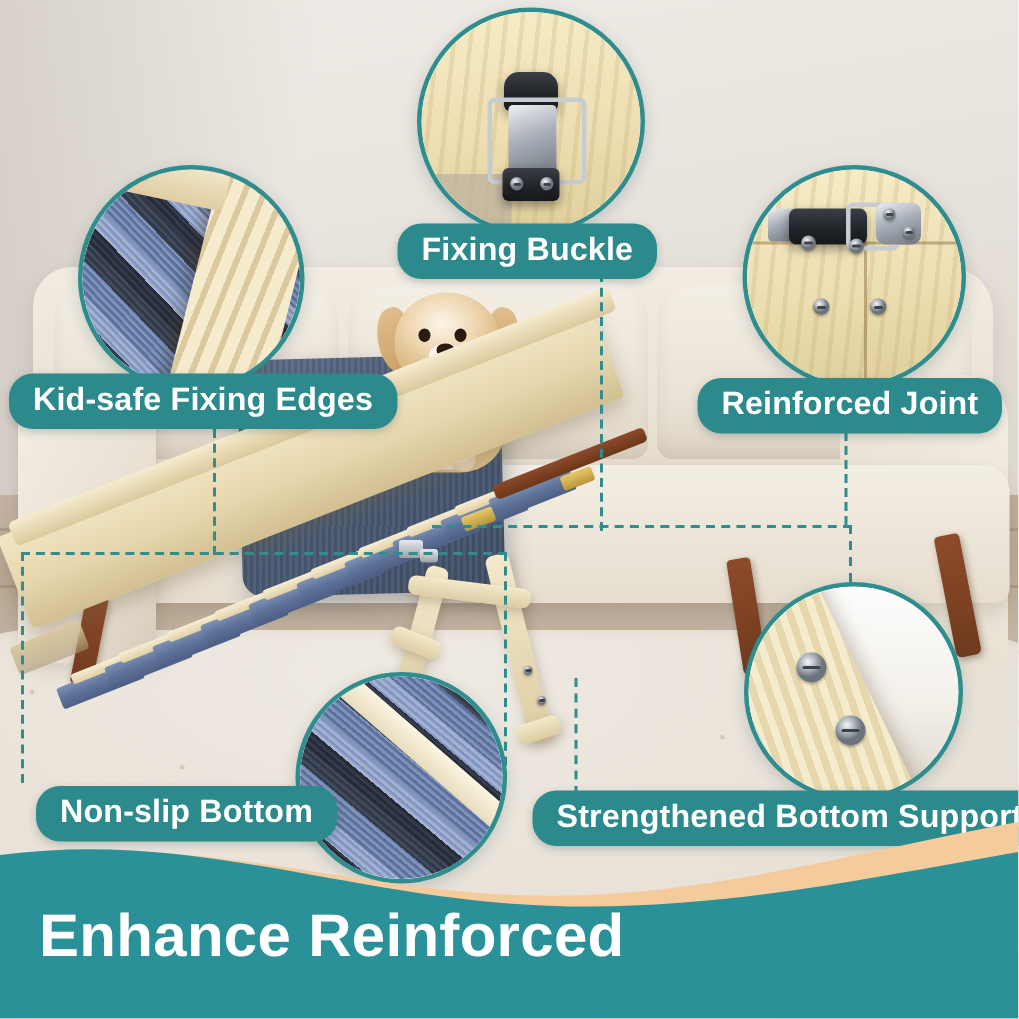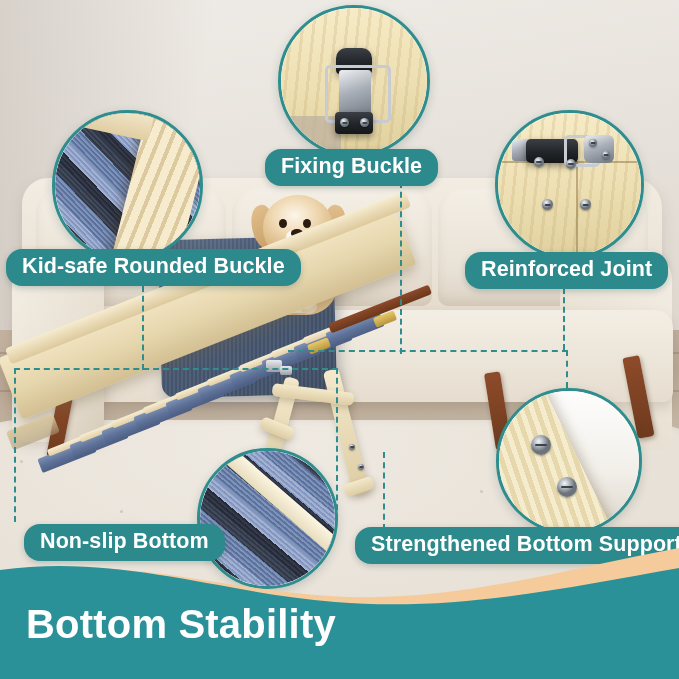--- a/index.html
+++ b/index.html
@@ -416,31 +416,31 @@
       <div style="position:absolute;inset:0;background:linear-gradient(180deg,#fdfdfd 0%,#f2efe9 58%,#ddd6cb 100%);"></div>
       <div style="position:absolute;left:6px;top:-18px;width:78px;height:210px;
                   background:repeating-linear-gradient(97deg,#f5ecce 0 5px,#e6d7ad 5px 10px);
                   transform:rotate(-26deg);border-radius:10px;
                   box-shadow:3px 4px 12px rgba(110,92,64,.35);"></div>
       <div class="screw" style="left:32px;top:44px;width:20px;height:20px;"></div>
       <div class="screw" style="left:58px;top:86px;width:20px;height:20px;"></div>
     </div>
   </div>
 
-  <div class="pill" style="left:6px;top:249px;font-size:21.5px;">Kid-safe Rounded Buckle</div>
+  <div class="pill" style="left:6px;top:249px;font-size:21.5px;">Kid-safe Fixing Edges</div>
 
   <div class="pill" style="left:265px;top:149px;font-size:21.5px;">Fixing Buckle</div>
 
   <div class="pill" style="left:465px;top:252px;font-size:21.5px;">Reinforced Joint</div>
 
   <div class="pill" style="left:24px;top:524px;font-size:21.5px;">Non-slip Bottom</div>
 
   <div class="pill" style="left:355px;top:527px;font-size:21.5px;">Strengthened Bottom Supports</div>
 
   <svg class="banner-peach" viewBox="0 0 679 140" preserveAspectRatio="none">
     <path d="M0,34 C120,14 210,48 330,56 C450,64 560,30 679,8 L679,140 L0,140 Z" fill="#f6cb9b"></path>
   </svg>
   <svg class="banner-teal" viewBox="0 0 679 132" preserveAspectRatio="none">
     <path d="M0,22 C120,6 215,44 335,54 C455,64 565,40 679,20 L679,132 L0,132 Z" fill="#2b9198"></path>
   </svg>
-  <div class="banner-title">Bottom Stability</div>
+  <div class="banner-title">Enhance Reinforced</div>
 
 </div>
 
 </body></html>

